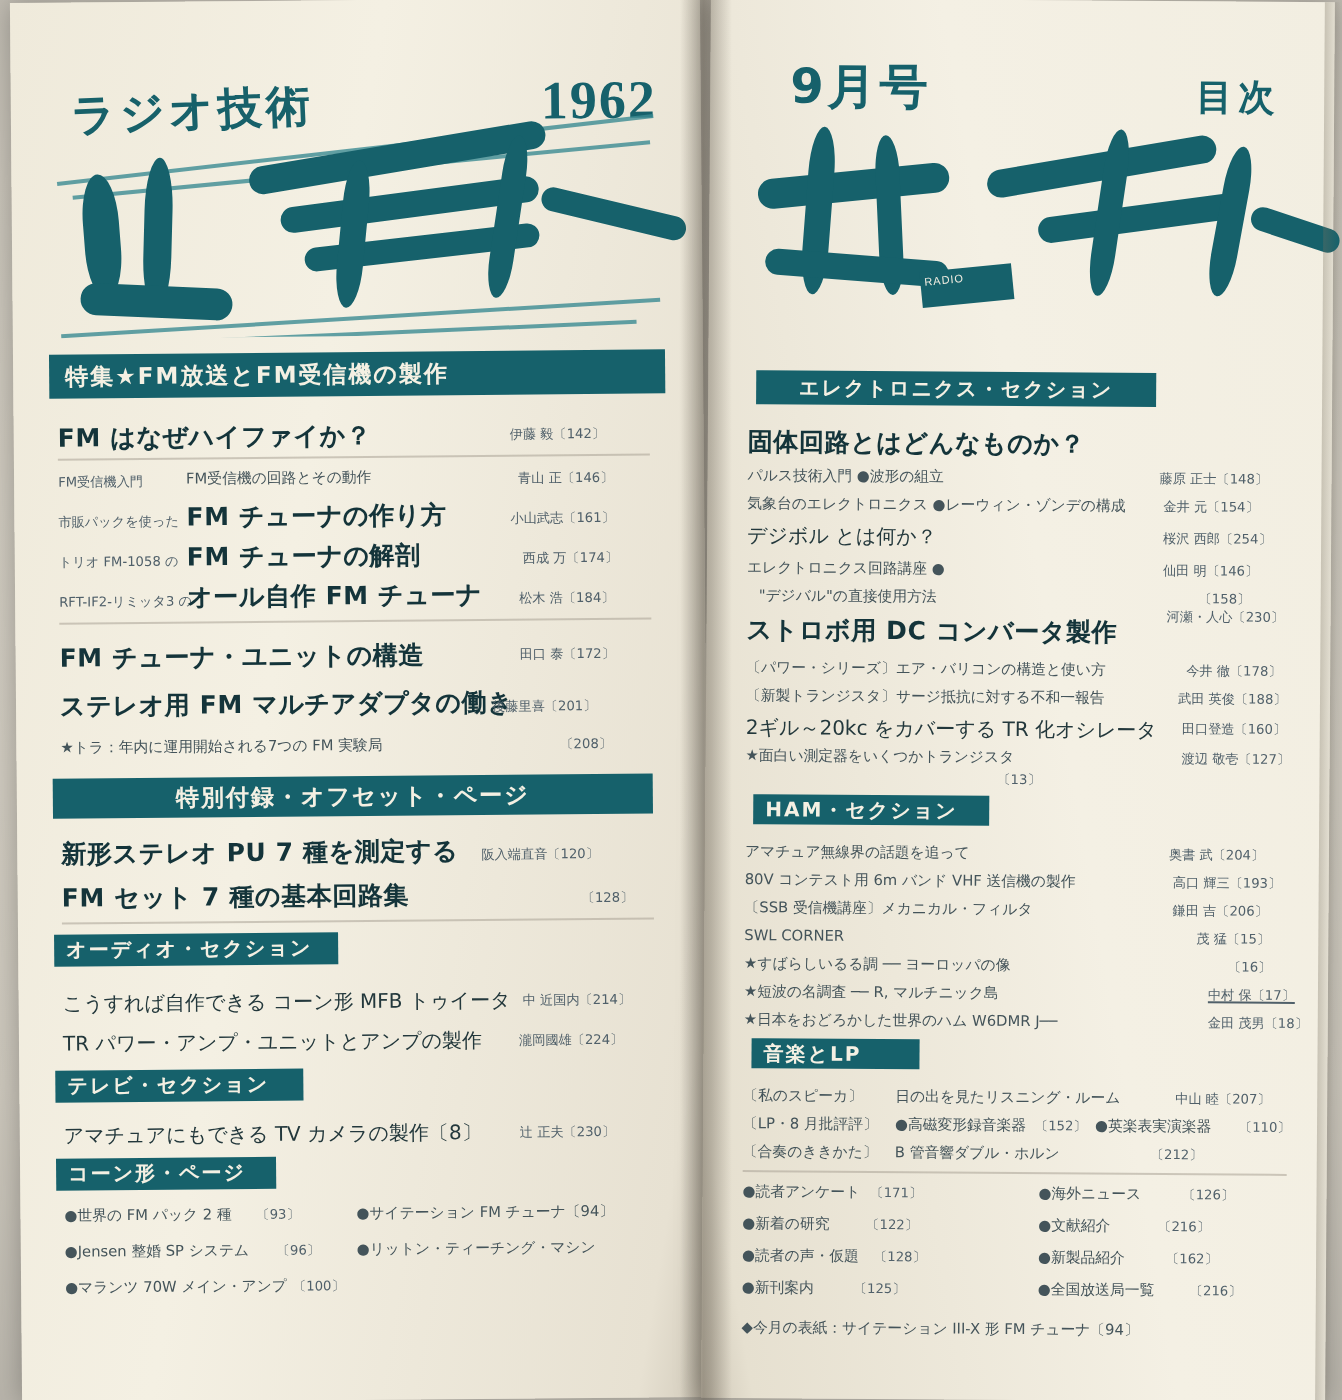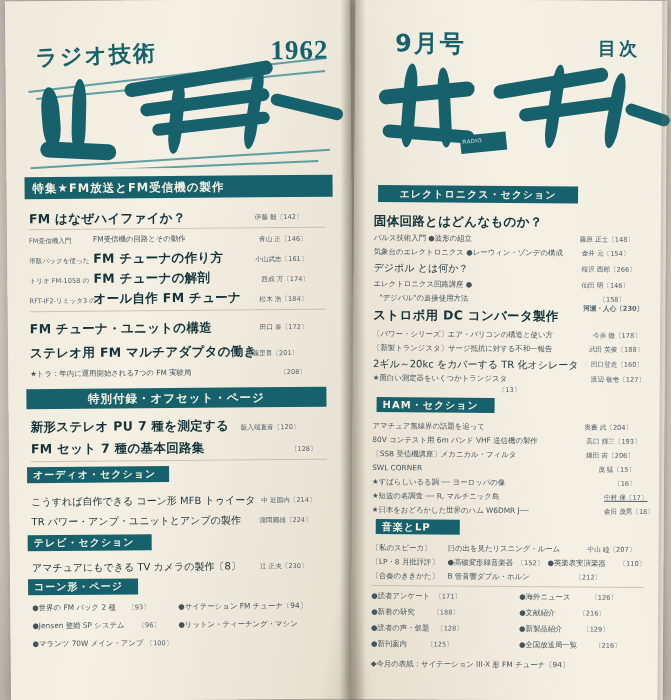--- a/index.html
+++ b/index.html
@@ -250,30 +250,30 @@
 
         <div class="entry t-big" style="left:20px;top:214px;">固体回路とはどんなものか？</div>
 
         <div class="entry t-small" style="left:20px;top:234px;">パルス技術入門 ●波形の組立</div>
         <div class="entry t-tiny" style="left:226px;top:235px;">藤原 正士〔148〕</div>
 
         <div class="entry t-small" style="left:20px;top:248px;">気象台のエレクトロニクス ●レーウィン・ゾンデの構成</div>
         <div class="entry t-tiny" style="left:228px;top:249px;">金井 元〔154〕</div>
 
         <div class="entry t-mid" style="left:20px;top:262px;">デジボル とは何か？</div>
-        <div class="entry t-tiny" style="left:228px;top:265px;">桜沢 西郎〔266〕</div>
+        <div class="entry t-tiny" style="left:228px;top:265px;">桜沢 西郎〔254〕</div>
 
         <div class="entry t-small" style="left:20px;top:280px;">エレクトロニクス回路講座 ●</div>
         <div class="entry t-tiny" style="left:228px;top:281px;">仙田 明〔146〕</div>
 
         <div class="entry t-small" style="left:26px;top:294px;">"デジバル"の直接使用方法</div>
         <div class="entry t-tiny" style="left:246px;top:295px;">〔158〕</div>
 
         <div class="entry t-big" style="left:20px;top:308px;">ストロボ用 DC コンバータ製作</div>
-        <div class="entry t-tiny" style="left:230px;top:304px;font-weight:bold;">河瀬・人心〔230〕</div>
+        <div class="entry t-tiny" style="left:230px;top:304px;">河瀬・人心〔230〕</div>
 
         <div class="entry t-small" style="left:20px;top:330px;">〔パワー・シリーズ〕エア・バリコンの構造と使い方</div>
         <div class="entry t-tiny" style="left:240px;top:331px;">今井 徹〔178〕</div>
 
         <div class="entry t-small" style="left:20px;top:344px;">〔新製トランジスタ〕サージ抵抗に対する不和一報告</div>
         <div class="entry t-tiny" style="left:236px;top:345px;">武田 英俊〔188〕</div>
 
         <div class="entry t-mid" style="left:20px;top:358px;">2ギル～20kc をカバーする TR 化オシレータ</div>
         <div class="entry t-tiny" style="left:238px;top:360px;">田口登造〔160〕</div>
 
@@ -320,28 +320,28 @@
         <div class="entry t-small" style="left:96px;top:572px;">B 管音響ダブル・ホルン</div>
         <div class="entry t-tiny" style="left:224px;top:573px;">〔212〕</div>
         <div class="rule" style="left:20px;top:586px;width:272px;"></div>
 
         <div class="entry t-small" style="left:20px;top:592px;">●読者アンケート</div>
         <div class="entry t-tiny" style="left:84px;top:593px;">〔171〕</div>
         <div class="entry t-small" style="left:168px;top:592px;">●海外ニュース</div>
         <div class="entry t-tiny" style="left:240px;top:593px;">〔126〕</div>
 
         <div class="entry t-small" style="left:20px;top:608px;">●新着の研究</div>
-        <div class="entry t-tiny" style="left:82px;top:609px;">〔188〕</div>
+        <div class="entry t-tiny" style="left:82px;top:609px;">〔122〕</div>
         <div class="entry t-small" style="left:168px;top:608px;">●文献紹介</div>
         <div class="entry t-tiny" style="left:228px;top:609px;">〔216〕</div>
 
         <div class="entry t-small" style="left:20px;top:624px;">●読者の声・仮題</div>
         <div class="entry t-tiny" style="left:86px;top:625px;">〔128〕</div>
         <div class="entry t-small" style="left:168px;top:624px;">●新製品紹介</div>
-        <div class="entry t-tiny" style="left:232px;top:625px;">〔129〕</div>
+        <div class="entry t-tiny" style="left:232px;top:625px;">〔162〕</div>
 
         <div class="entry t-small" style="left:20px;top:640px;">●新刊案内</div>
         <div class="entry t-tiny" style="left:76px;top:641px;">〔125〕</div>
         <div class="entry t-small" style="left:168px;top:640px;">●全国放送局一覧</div>
         <div class="entry t-tiny" style="left:244px;top:641px;">〔216〕</div>
 
         <div class="entry t-small" style="left:20px;top:660px;">◆今月の表紙：サイテーション III-X 形 FM チューナ〔94〕</div>
 
         <div class="page-edge"></div>
       </div>

